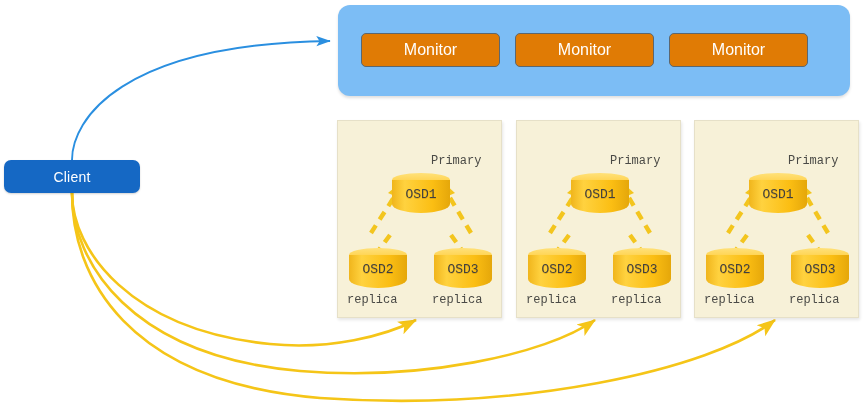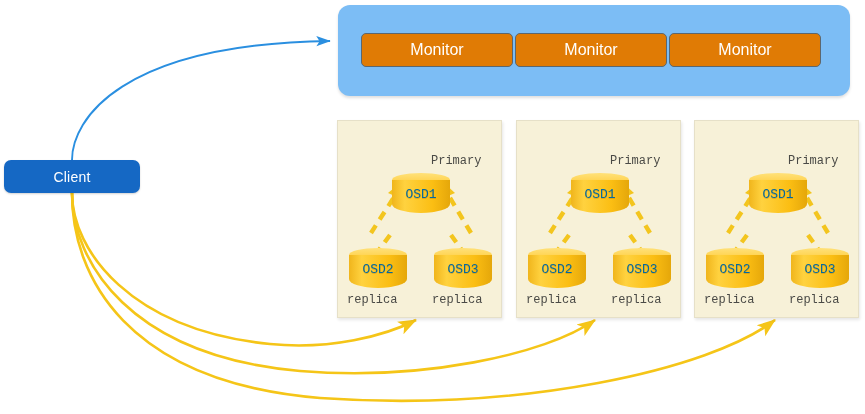--- a/index.html
+++ b/index.html
@@ -56,21 +56,21 @@
     width: 512px;
     height: 91px;
     background: #7cbdf5;
     border-radius: 12px;
     box-shadow: 0 2px 3px rgba(0,0,0,0.13);
     z-index: 4;
   }
   .monitor-box {
     position: absolute;
     top: 28px;
-    width: 152px;
+    width: 139px;
     height: 34px;
     background: #e07b05;
     border: 1px solid #5b6770;
     border-radius: 5px;
     display: flex;
     align-items: center;
     justify-content: center;
     box-sizing: border-box;
   }
   .monitor-box:nth-of-type(1) { left: 23px; }
@@ -131,21 +131,21 @@
     border-radius: 50%;
   }
   .cyl .cyl-text {
     position: absolute;
     left: 0;
     top: 14px;
     width: 58px;
     text-align: center;
     font-family: "Liberation Mono", "DejaVu Sans Mono", monospace;
     font-size: 13px;
-    color: #0369a1;
+    color: #404040;
     z-index: 2;
     text-shadow: 0 1px 0 rgba(180,120,0,0.35);
   }
   .cyl-primary { left: 54px; top: 52px; }
   .cyl-r1 { left: 11px; top: 127px; text-decoration: underline; }
   .cyl-r2 { left: 96px; top: 127px; }
 
   .tag {
     position: absolute;
     font-family: "Liberation Mono", "DejaVu Sans Mono", monospace;

